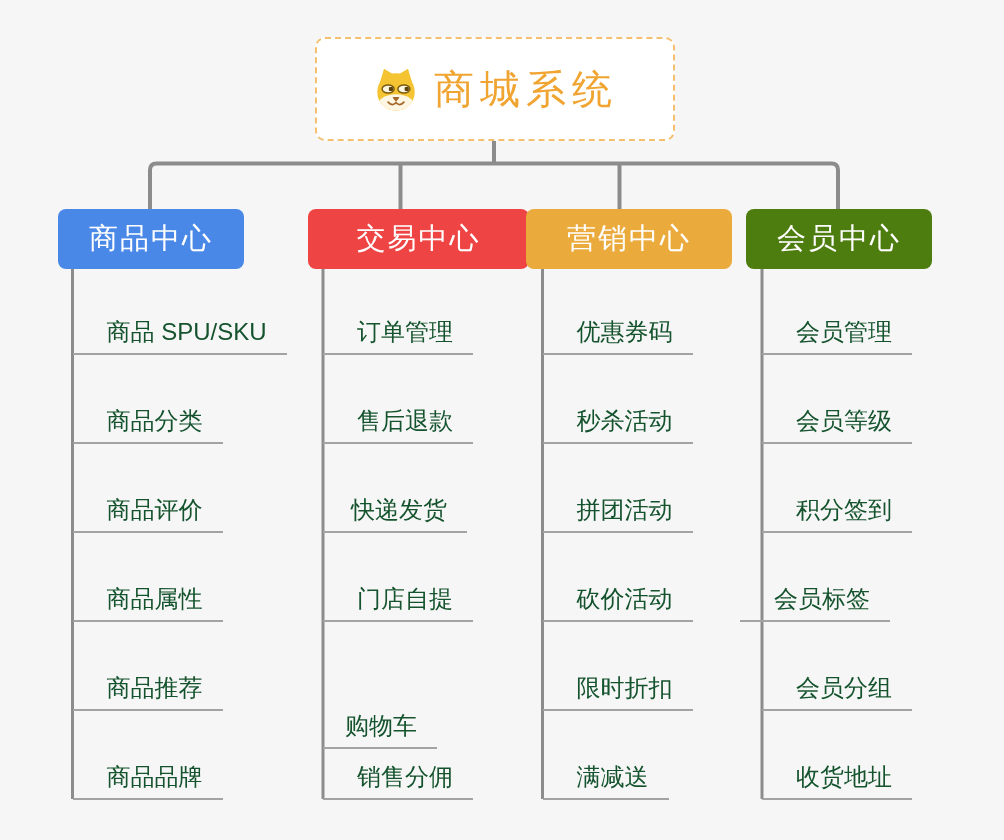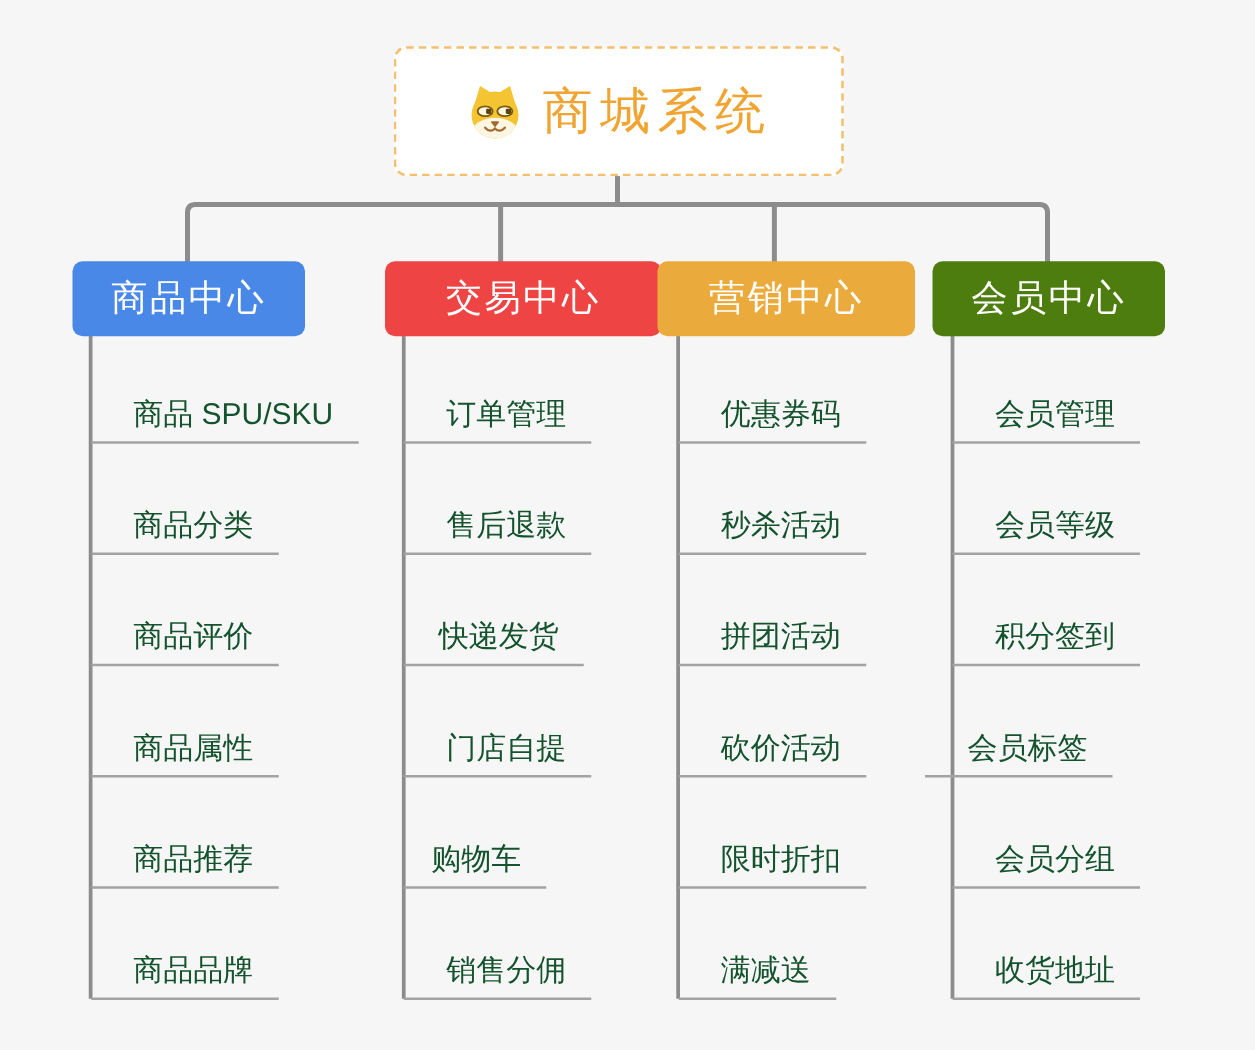--- a/index.html
+++ b/index.html
@@ -82,21 +82,21 @@
 <div class="leaf" style="left: 72.5px; top: 315px;">商品 SPU/SKU</div>
     <div class="leaf" style="left: 72.5px; top: 404px;">商品分类</div>
     <div class="leaf" style="left: 72.5px; top: 582px;">商品属性</div>
     <div class="leaf" style="left: 72.5px; top: 493px;">商品评价</div>
     <div class="leaf" style="left: 72.5px; top: 671px;">商品推荐</div>
     <div class="leaf" style="left: 72.5px; top: 760px;">商品品牌</div>
     <div class="leaf" style="left: 323px; top: 315px;">订单管理</div>
     <div class="leaf" style="left: 323px; top: 404px;">售后退款</div>
     <div class="leaf" style="left: 323px; top: 493px; padding-left: 28px;">快递发货</div>
     <div class="leaf" style="left: 323px; top: 582px;">门店自提</div>
-    <div class="leaf" style="left: 323px; top: 671px; padding-left: 22px;">购物车</div>
+    <div class="leaf" style="left: 323px; top: 709px; padding-left: 22px;">购物车</div>
     <div class="leaf" style="left: 323px; top: 760px;">销售分佣</div>
     <div class="leaf" style="left: 542.5px; top: 315px;">优惠券码</div>
     <div class="leaf" style="left: 542.5px; top: 404px;">秒杀活动</div>
     <div class="leaf" style="left: 542.5px; top: 493px;">拼团活动</div>
     <div class="leaf" style="left: 542.5px; top: 582px;">砍价活动</div>
     <div class="leaf" style="left: 542.5px; top: 671px;">限时折扣</div>
     <div class="leaf" style="left: 542.5px; top: 760px;">满减送</div>
     <div class="leaf" style="left: 762px; top: 315px;">会员管理</div>
     <div class="leaf" style="left: 762px; top: 404px;">会员等级</div>
     <div class="leaf" style="left: 762px; top: 493px;">积分签到</div>

